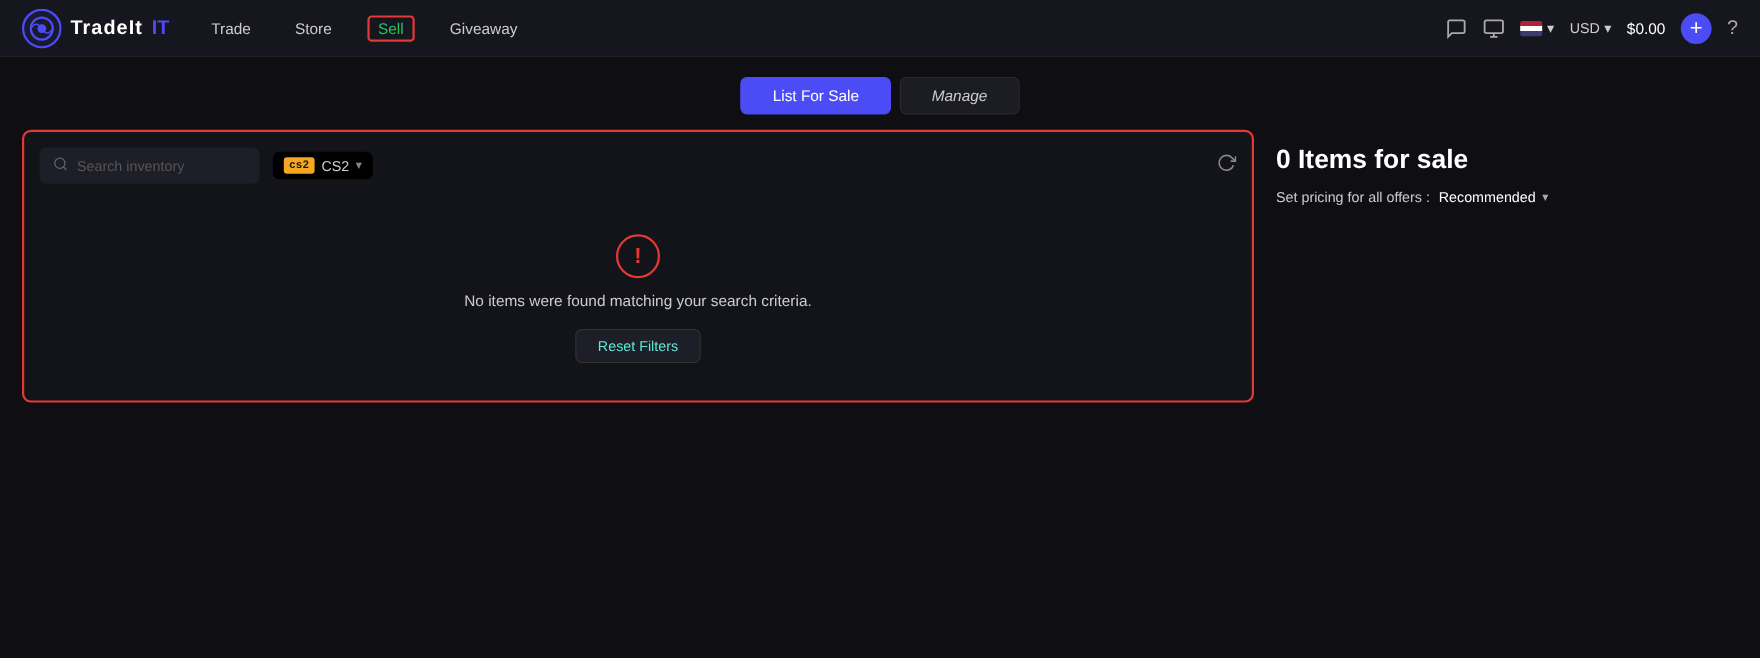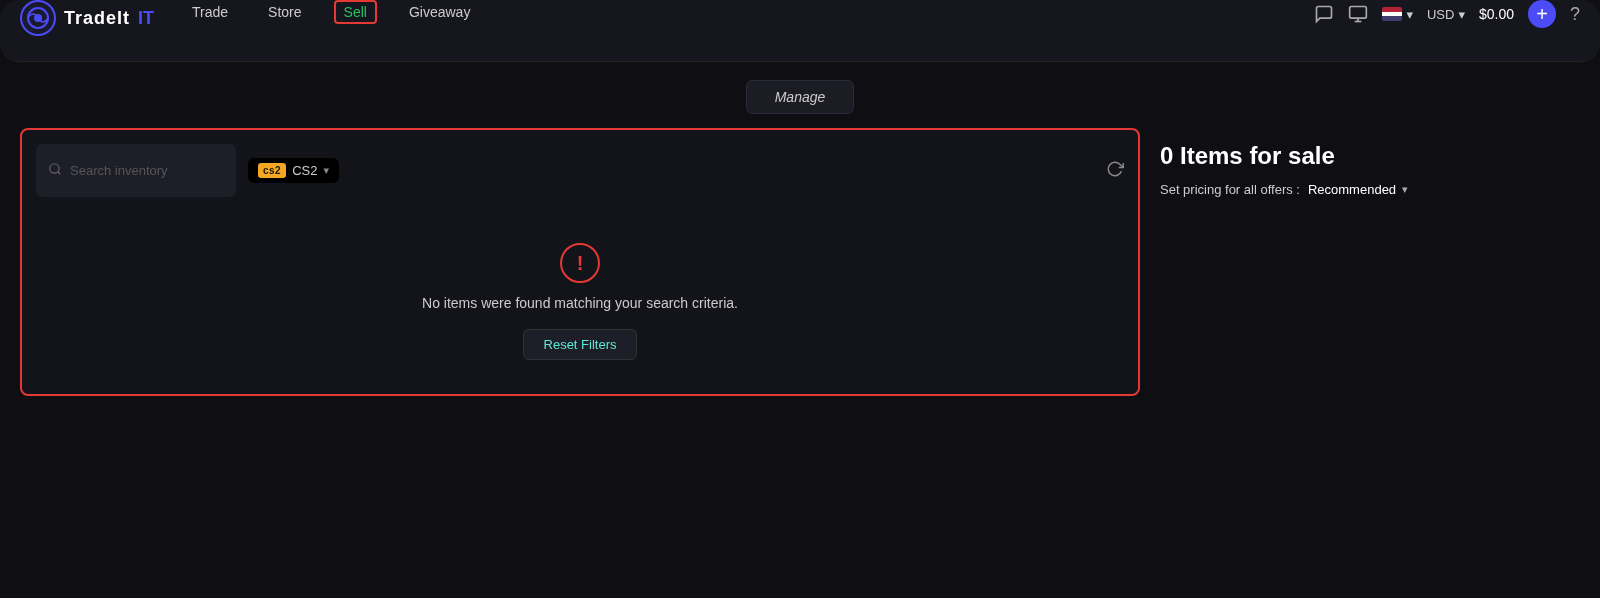--- a/index.html
+++ b/index.html
@@ -8,26 +8,25 @@
       color: #fff;
       font-family: -apple-system, BlinkMacSystemFont, 'Segoe UI', sans-serif;
       font-size: 14px;
       min-height: 598px;
       overflow-x: hidden;
     }
 
     
     .navbar {
       display: flex;
-      align-items: flex-start;
+      align-items: center;
       background: #16161e;
-      height: 62px;
+      height: 52px;
       padding: 0 20px;
       border-bottom: 1px solid #222;
-      border-radius: 19px;
     }
     .logo {
       display: flex;
       align-items: center;
       gap: 8px;
       margin-right: 30px;
     }
     .logo-icon {
       width: 36px;
       height: 36px;
@@ -148,21 +147,21 @@
       display: flex;
       align-items: center;
       gap: 12px;
       margin-bottom: 16px;
     }
     .search-box {
       display: flex;
       align-items: center;
       background: #1e1e28;
       border-radius: 6px;
-      padding: 18px 12px;
+      padding: 8px 12px;
       gap: 8px;
       flex: 0 0 200px;
     }
     .search-icon-svg {
       color: #666;
       font-size: 14px;
     }
     .search-input {
       background: none;
       border: none;
@@ -325,20 +324,21 @@
     </div>
     <div class="balance-display">
       <span>$</span><span>0.00</span>
     </div>
     <button class="add-funds-btn">+</button>
     <button class="help-btn">?</button>
   </div>
 </nav>
 
 <div class="page-tabs">
+  <button class="tab-btn active">List For Sale</button>
   <button class="tab-btn inactive">Manage</button>
 </div>
 
 <div class="main-content">
 
   <div class="inventory-panel">
     <div class="inventory-toolbar">
       <div class="search-box">
         <span class="search-icon-svg">
           <svg width="14" height="14" viewBox="0 0 24 24" fill="none" stroke="#666" stroke-width="2">

